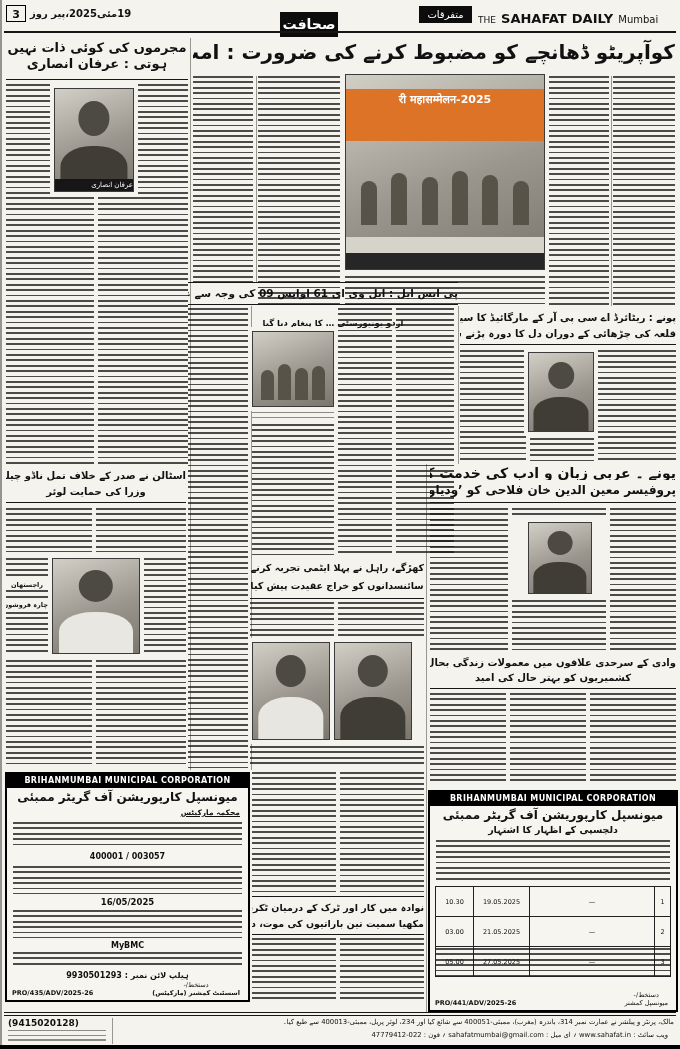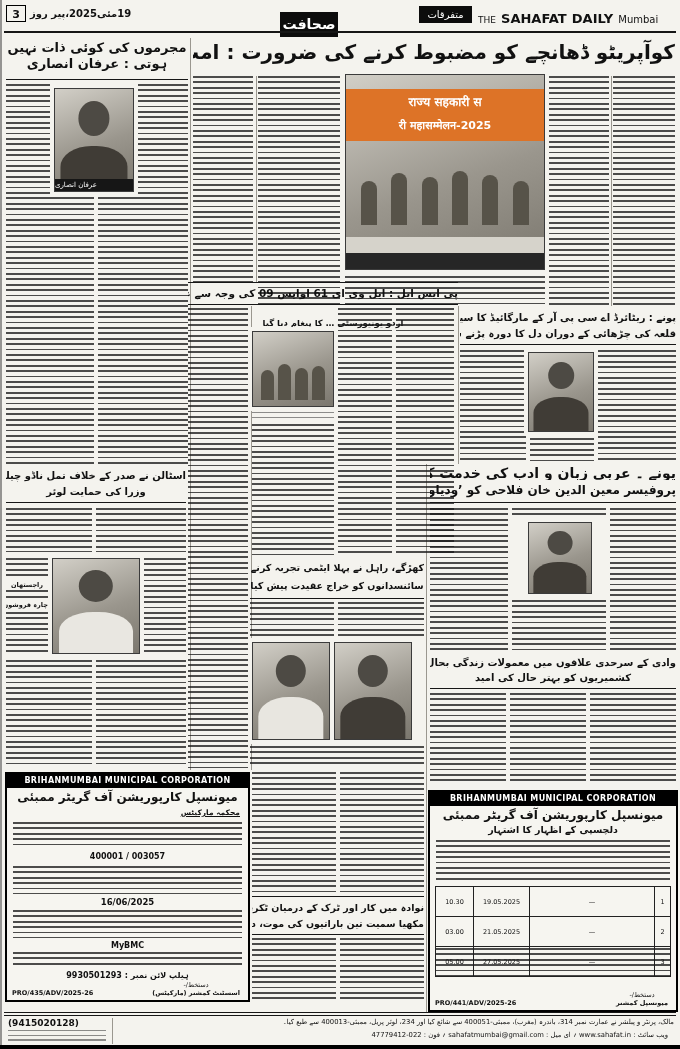--- a/index.html
+++ b/index.html
@@ -10,21 +10,21 @@
   .t{position:absolute;background-image:repeating-linear-gradient(to bottom,rgba(28,28,28,.78) 0 1.8px,transparent 1.8px 5.4px)}
   .t.lt{background-image:repeating-linear-gradient(to bottom,rgba(70,70,70,.6) 0 1.4px,transparent 1.4px 4.6px)}
   .hl{position:absolute;font-weight:700;direction:rtl;text-align:center;white-space:nowrap;overflow:hidden}
   .hl.wrap{white-space:normal;line-height:1.25}
   .vr{position:absolute;width:1px;background:#9a978f}
   .hr{position:absolute;height:1px;background:#161616}
   .box-black{background:#0c0c0c;color:#fff;text-align:center}
   .ph{position:absolute;border:1px solid #3b3b3b;background:linear-gradient(160deg,#d2cfc7,#9a968d 55%,#7b776e);overflow:hidden;box-shadow:0 0 0 4px #f4f3ee}
   .sil-head{position:absolute;top:12%;left:50%;width:40%;height:34%;border-radius:50%;background:#4d4a44;transform:translateX(-50%)}
   .sil-torso{position:absolute;bottom:0;left:50%;width:86%;height:44%;border-radius:46% 46% 0 0;background:#403c36;transform:translateX(-50%)}
-  .cap{position:absolute;left:0;right:0;bottom:0;background:#161616;color:#fff;font-size:7px;line-height:12px;text-align:left;direction:rtl}
+  .cap{position:absolute;left:0;right:0;bottom:0;background:#161616;color:#fff;font-size:7px;line-height:12px;text-align:right;direction:rtl}
   .fig{width:16px;height:44px;border-radius:8px 8px 0 0;background:#575349}
   .figrow{position:absolute;display:flex;justify-content:space-around;align-items:flex-end}
   .banner{position:absolute;left:0;right:0;background:#dd7327;color:#fff;font-weight:700;text-align:center;overflow:hidden}
   .ad{position:absolute;border:2px solid #000;background:#f6f5f0}
   .ad .bar{height:14px;background:#000;color:#fff;font-size:8px;font-weight:700;letter-spacing:.4px;text-align:center;line-height:14px;overflow:hidden}
   .adtitle{position:absolute;left:0;right:0;font-weight:700;text-align:center;direction:rtl}
   table.eoi{position:absolute;border-collapse:collapse;direction:rtl;font-size:6.5px}
   table.eoi td{border:1px solid #222;text-align:center;padding:2px 1px;height:30px;overflow:hidden}
 </style>
 </head>
@@ -55,21 +55,20 @@
   <div class="t" style="left:193px;top:76px;width:60px;height:206px"></div>
   <div class="t" style="left:258px;top:76px;width:82px;height:230px"></div>
   <div class="t" style="left:549px;top:76px;width:60px;height:230px"></div>
   <div class="t" style="left:613px;top:76px;width:62px;height:230px"></div>
   <div class="t" style="left:345px;top:276px;width:200px;height:28px"></div>
   <div class="vr" style="left:256px;top:76px;height:206px"></div>
   <div class="vr" style="left:611px;top:76px;height:230px"></div>
 
   <div class="ph" style="left:345px;top:74px;width:200px;height:196px">
     <div class="banner" style="top:14px;height:52px">
-      <div style="font-size:12px;line-height:26px">राज्य सहकारी स</div>
       <div style="font-size:11px;line-height:22px">री महासम्मेलन-2025</div>
     </div>
     <div class="figrow" style="left:8px;right:8px;top:74px;height:76px">
       <div class="fig"></div>
       <div class="fig" style="height:52px"></div>
       <div class="fig" style="height:48px"></div>
       <div class="fig" style="height:54px"></div>
       <div class="fig" style="height:50px"></div>
       <div class="fig"></div>
     </div>
@@ -177,21 +176,21 @@
   <div class="t" style="left:6px;top:660px;width:86px;height:106px"></div>
   <div class="t" style="left:96px;top:660px;width:90px;height:106px"></div>
 
   <div class="ad" style="left:5px;top:772px;width:245px;height:230px">
     <div class="bar">BRIHANMUMBAI MUNICIPAL CORPORATION</div>
     <div class="adtitle" style="top:16px;font-size:12px">میونسپل کارپوریشن آف گریٹر ممبئی</div>
     <div class="abs rtl" style="right:8px;top:34px;font-size:7.5px;font-weight:700;text-decoration:underline">محکمہ مارکیٹس</div>
     <div class="t" style="left:6px;top:48px;width:229px;height:26px"></div>
     <div class="adtitle" style="top:78px;font-size:8px">003057 / 400001</div>
     <div class="t" style="left:6px;top:92px;width:229px;height:28px"></div>
-    <div class="adtitle" style="top:123px;font-size:8.5px">16/06/2025</div>
+    <div class="adtitle" style="top:123px;font-size:8.5px">16/05/2025</div>
     <div class="t" style="left:6px;top:136px;width:229px;height:28px"></div>
     <div class="adtitle" style="top:167px;font-size:8px">MyBMC</div>
     <div class="t" style="left:6px;top:178px;width:229px;height:16px"></div>
     <div class="adtitle" style="top:197px;font-size:8px">ہیلپ لائن نمبر : 9930501293</div>
     <div class="abs" style="left:5px;bottom:3px;font-size:6.5px;font-weight:700">PRO/435/ADV/2025-26</div>
     <div class="abs rtl" style="right:8px;bottom:3px;text-align:center">
       <div style="font-size:6.5px">دستخط/-</div>
       <div style="font-size:6.5px;font-weight:700">اسسٹنٹ کمشنر (مارکیٹس)</div>
     </div>
   </div>
@@ -220,21 +219,21 @@
         <td>—</td>
         <td>27.05.2025</td>
         <td>05.00</td>
       </tr>
     </tbody>
       </table>
     <div class="t" style="left:6px;top:156px;width:234px;height:28px"></div>
     <div class="abs" style="left:5px;bottom:3px;font-size:6.5px;font-weight:700">PRO/441/ADV/2025-26</div>
     <div class="abs rtl" style="right:8px;bottom:3px;text-align:center">
       <div style="font-size:6.5px">دستخط/-</div>
-      <div style="font-size:6.5px;font-weight:700">میونسپل کمشنر</div>
+      <div style="font-size:6.5px;font-weight:400">میونسپل کمشنر</div>
     </div>
   </div>
 
   <div class="hr" style="left:4px;top:1012px;width:672px"></div>
   <div class="hr" style="left:4px;top:1015px;width:672px"></div>
   <div class="abs" style="left:8px;top:1018px;width:98px;font-size:9px;font-weight:700">(9415020128)</div>
   <div class="t lt" style="left:8px;top:1030px;width:98px;height:12px"></div>
   <div class="vr" style="left:112px;top:1018px;height:26px"></div>
   <div class="abs rtl" style="left:118px;top:1018px;width:556px;font-size:6.8px;white-space:nowrap;overflow:hidden">مالک، پرنٹر و پبلشر نے عمارت نمبر 314، باندرہ (مغرب)، ممبئی-400051 سے شائع کیا اور 234، لوئر پریل، ممبئی-400013 سے طبع کیا۔</div>
   <div class="abs rtl" style="left:112px;top:1031px;width:556px;font-size:6.8px;white-space:nowrap;overflow:hidden">ویب سائٹ : www.sahafat.in ؍ ای میل : sahafatmumbai@gmail.com ؍ فون : 022-47779412</div>

